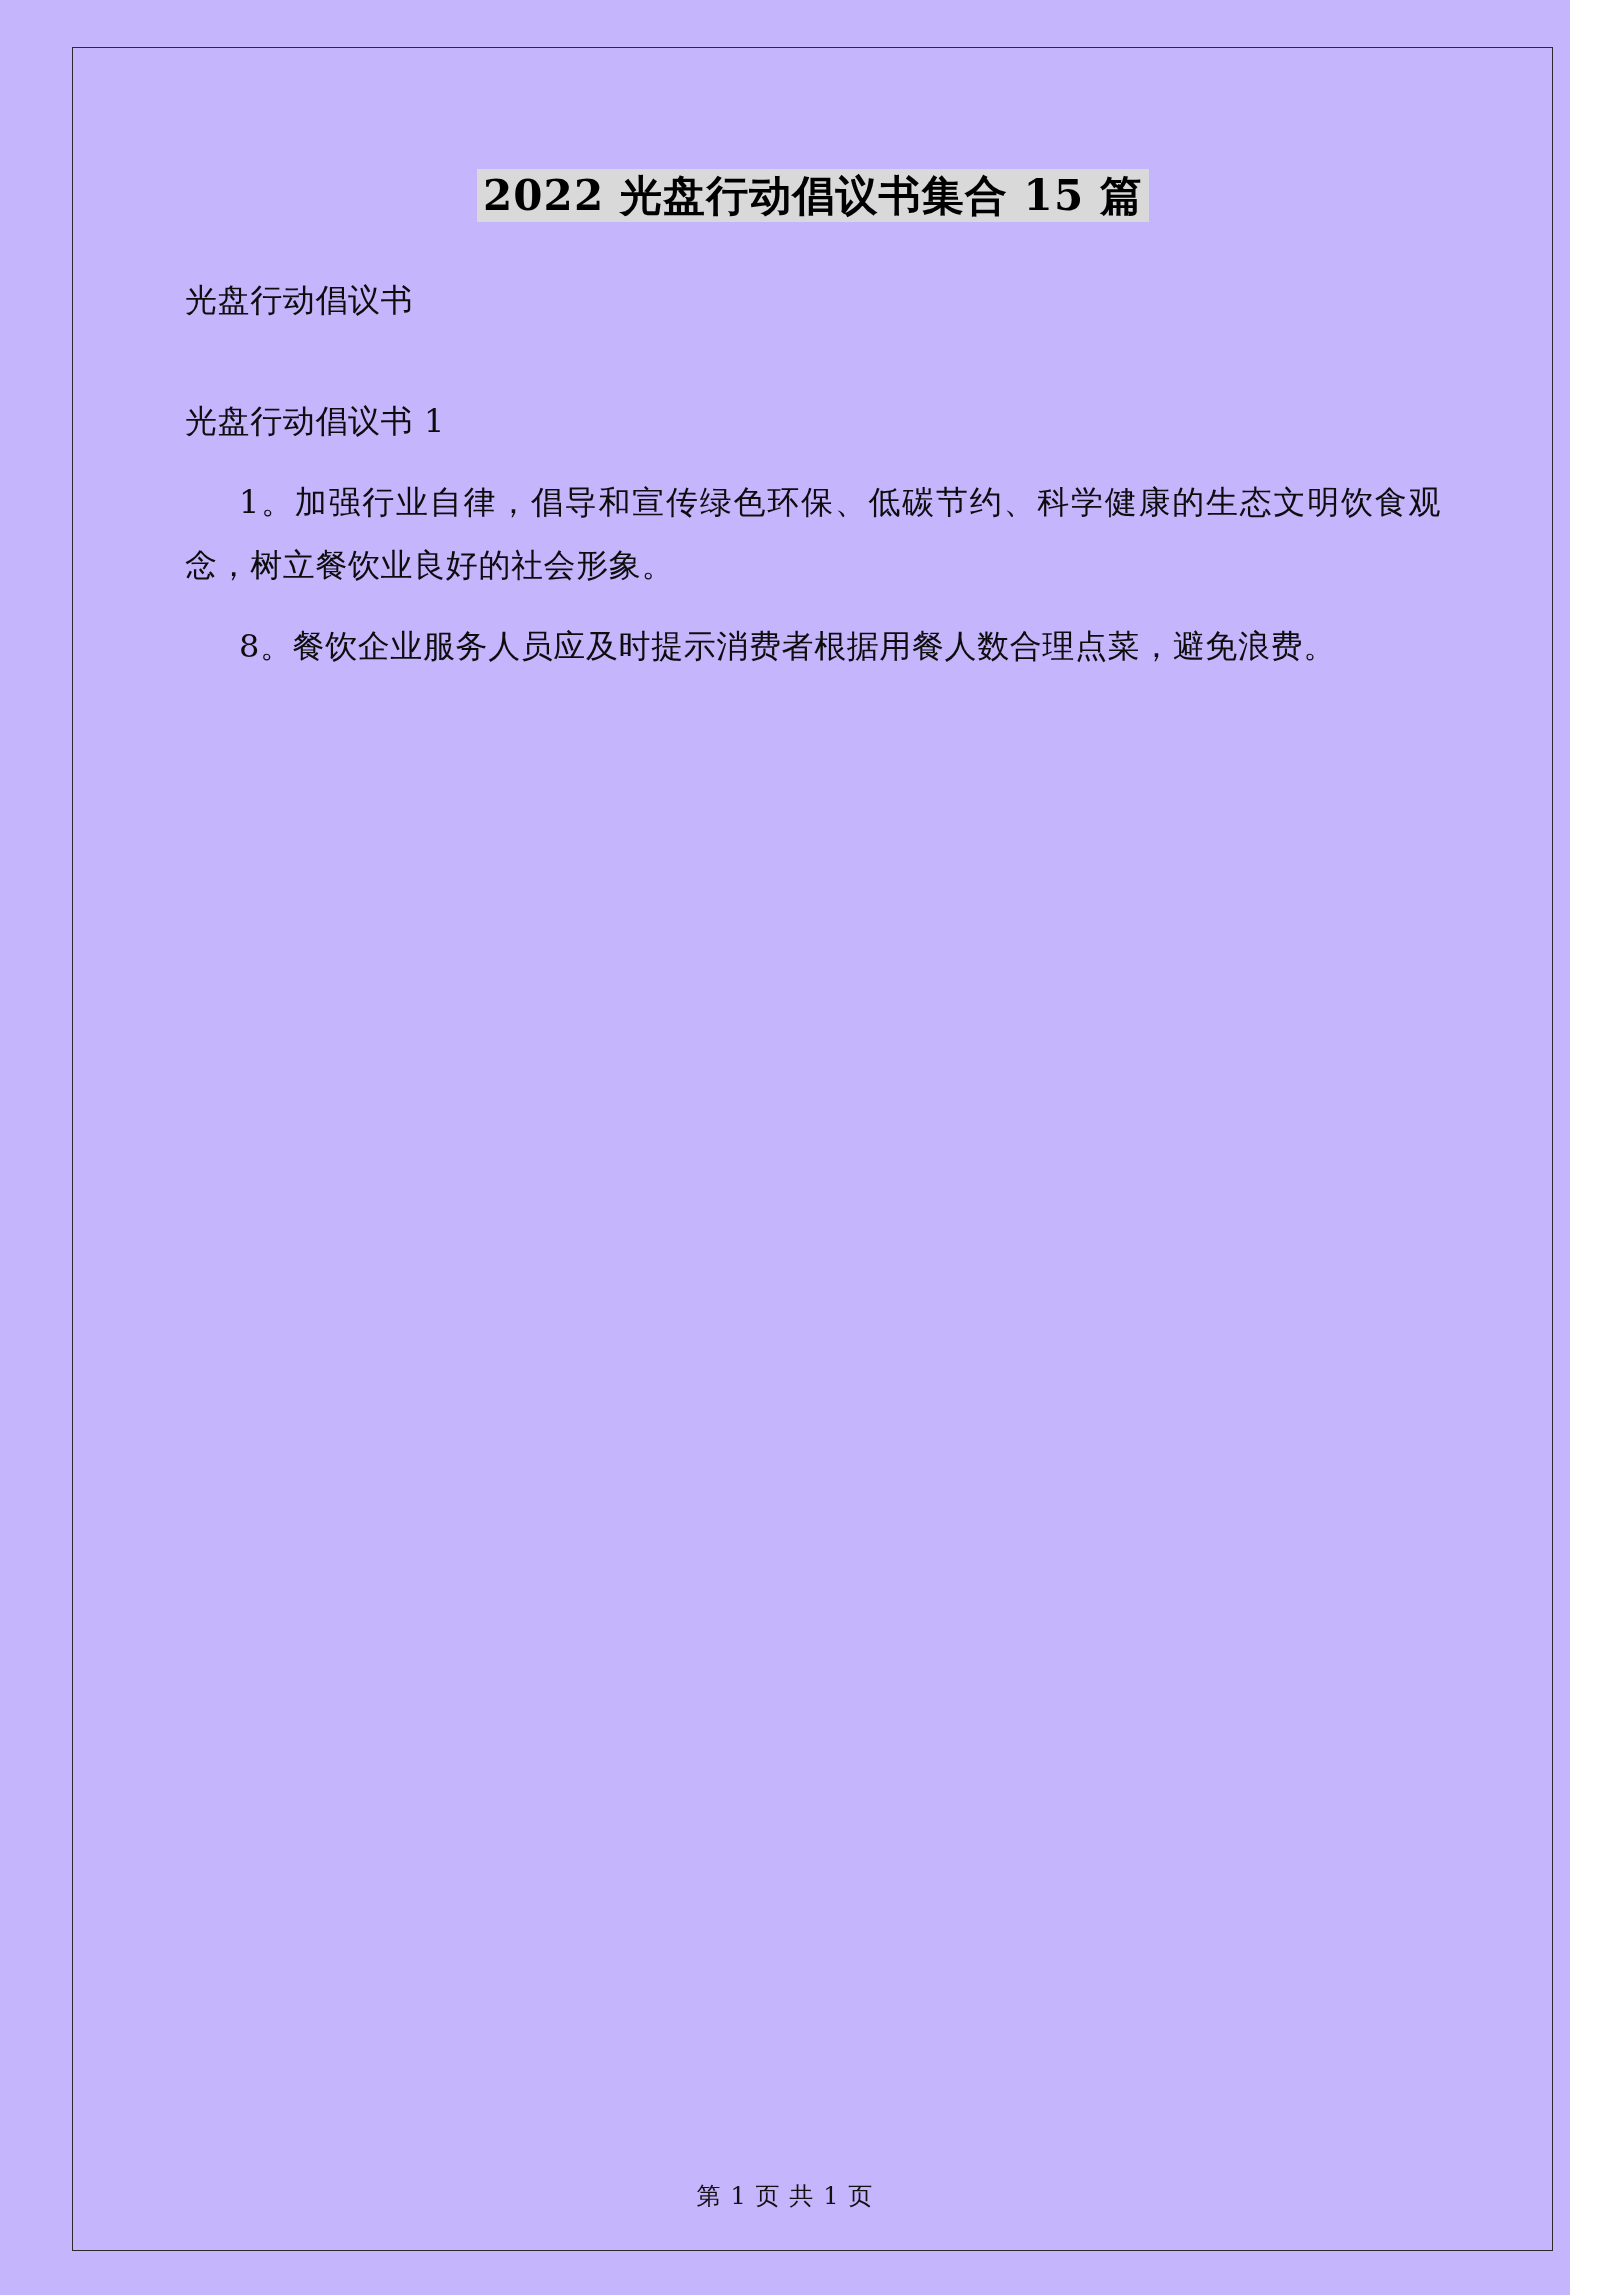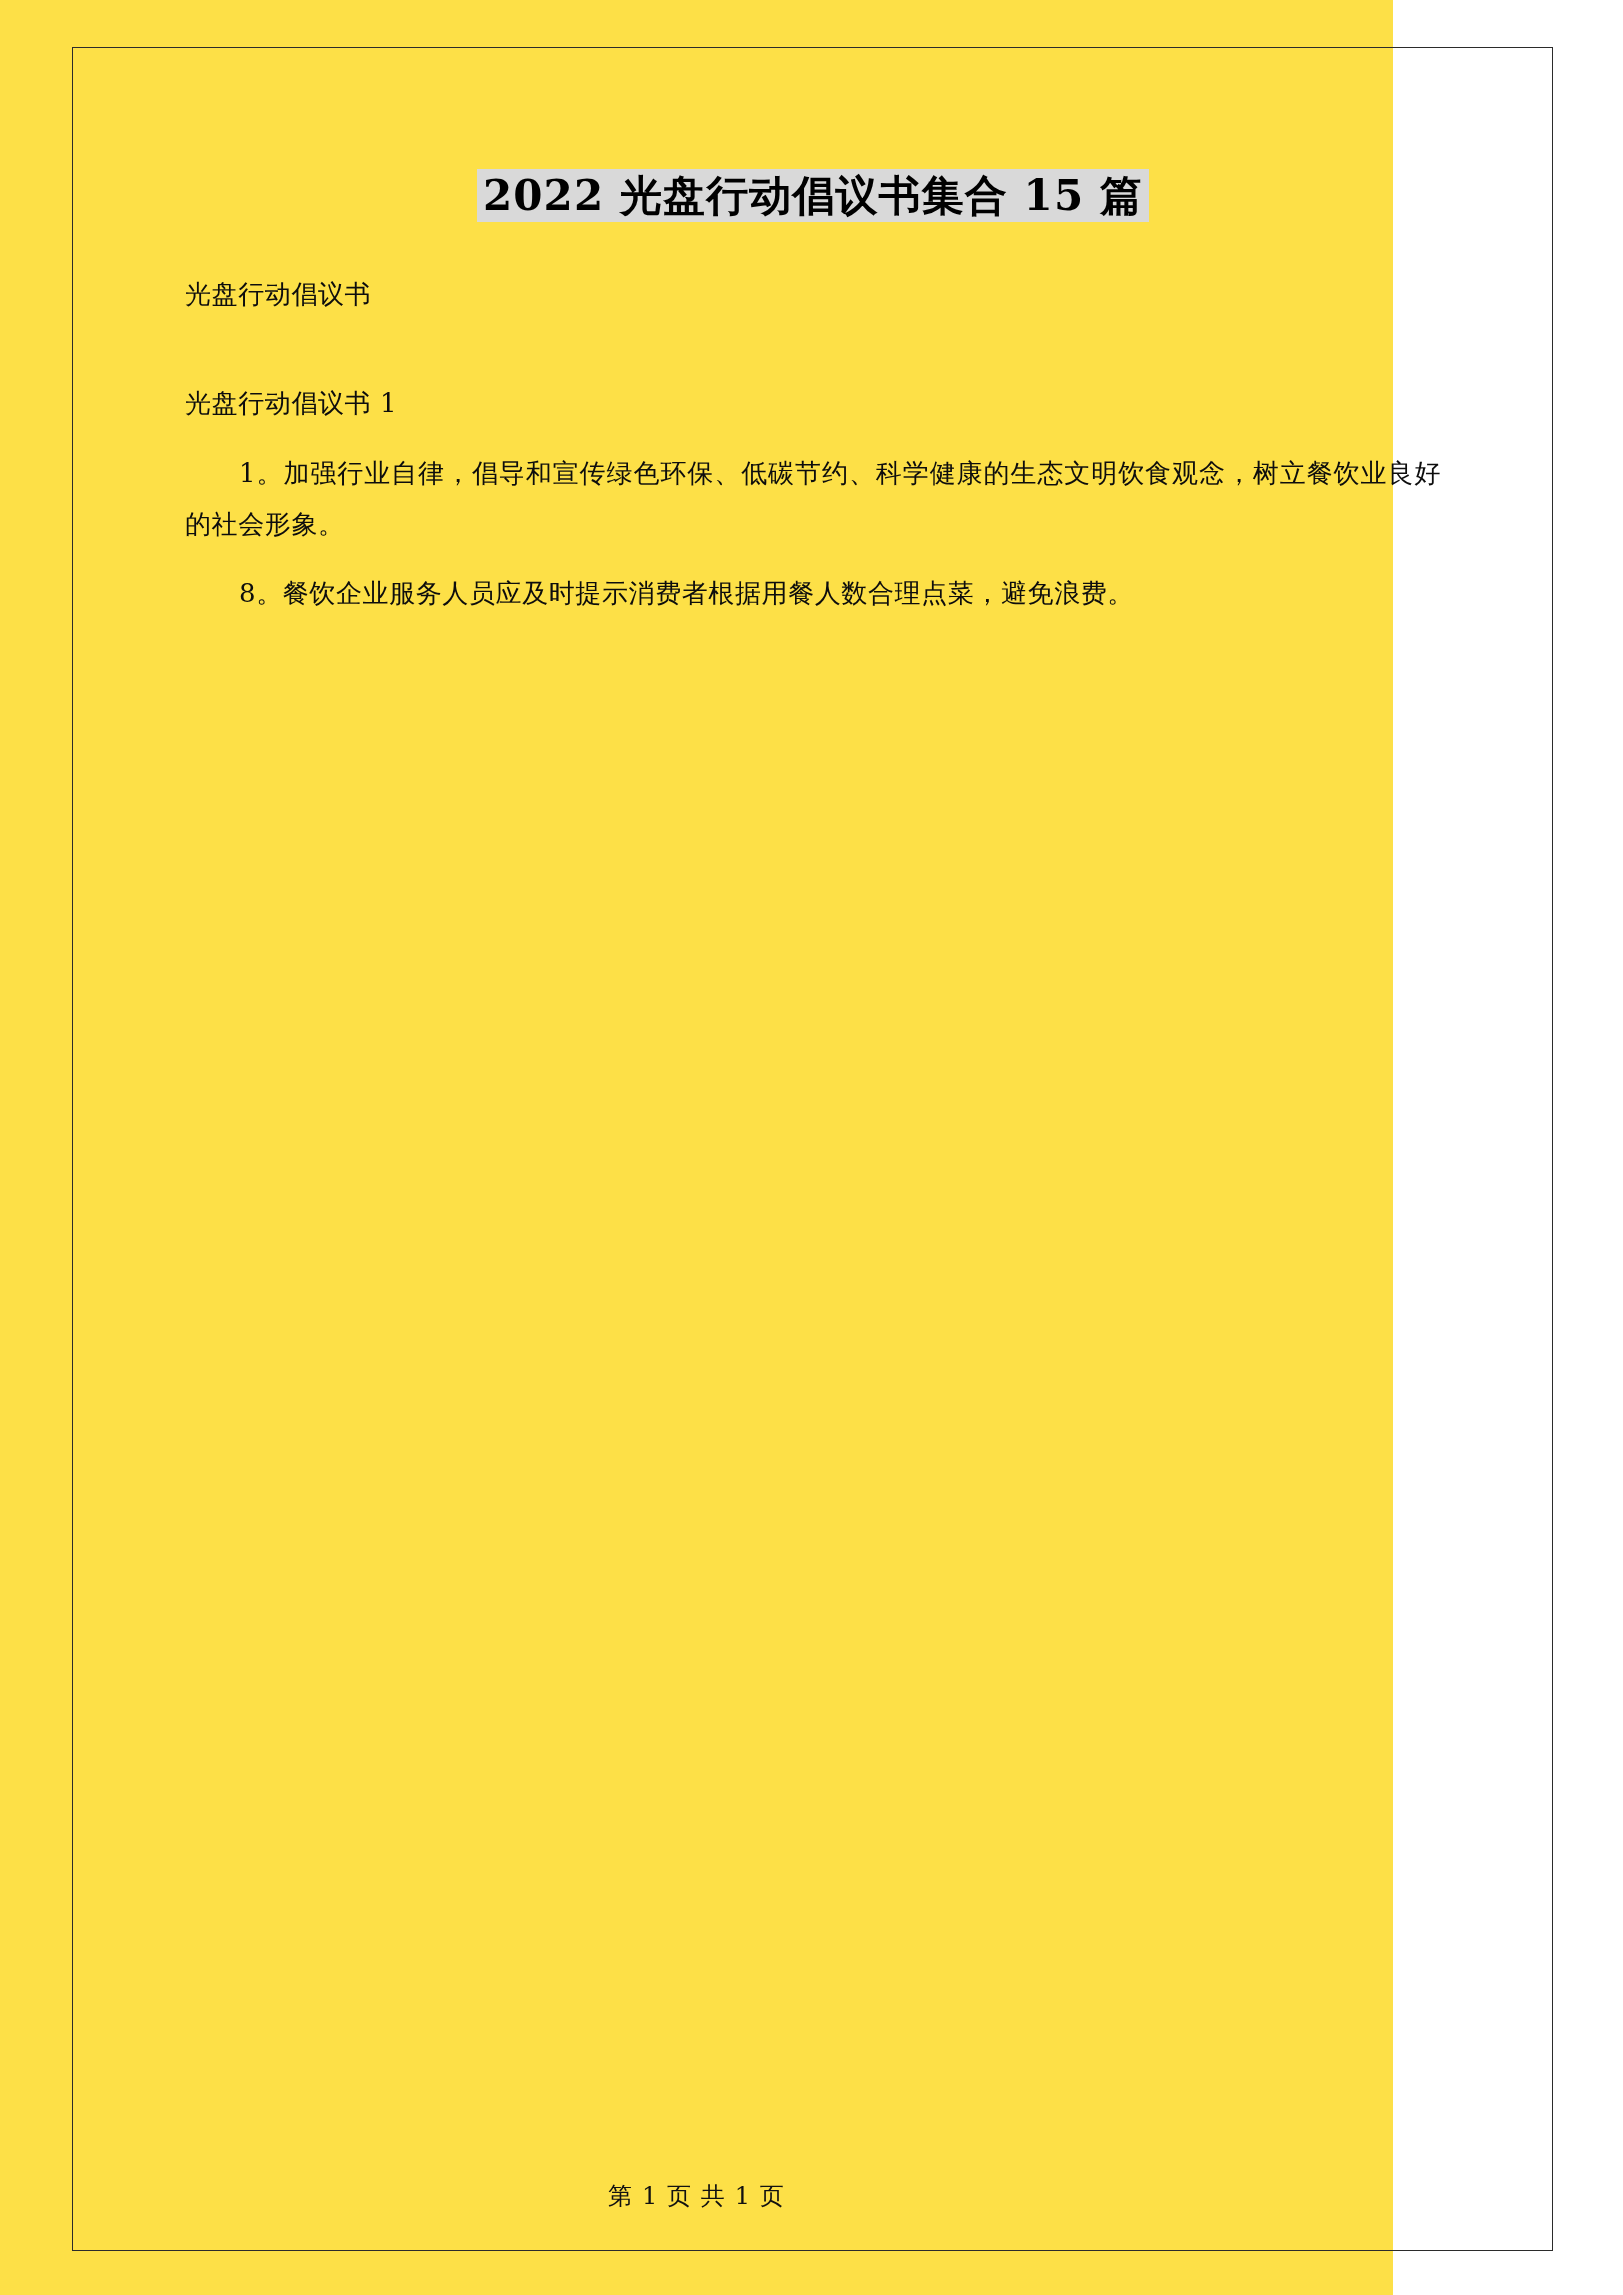--- a/index.html
+++ b/index.html
@@ -5,23 +5,23 @@
   html, body {
     margin: 0;
     padding: 0;
     background: #ffffff;
   }
   body {
     font-family: "DejaVu Serif", serif;
   }
   .page {
     position: relative;
-    width: 1393px;
+    width: 1570px;
     height: 2295px;
-    background: #fde047;
+    background: #c4b5fd;
     box-sizing: border-box;
   }
   .page-border {
     position: absolute;
     left: 72px;
     top: 47px;
     width: 1481px;
     height: 2204px;
     border: 1.7px solid #2b2b2b;
     box-sizing: border-box;
@@ -39,21 +39,21 @@
     letter-spacing: 1.1px;
     line-height: 1.35;
     margin: 0 0 44px 0;
     font-family: "DejaVu Serif", serif;
   }
   .doc-title span.hl {
     background: #d9d9d9;
     padding: 2.2px 5.6px;
   }
   p.para {
-    font-size: 26px;
+    font-size: 32px;
     line-height: 1.95;
     margin: 0 0 19px 0;
     letter-spacing: 0.6px;
     font-family: "DejaVu Serif", serif;
     color: #0d0d0d;
     text-align: justify;
   }
   p.indent {
     text-indent: 54px;
   }

